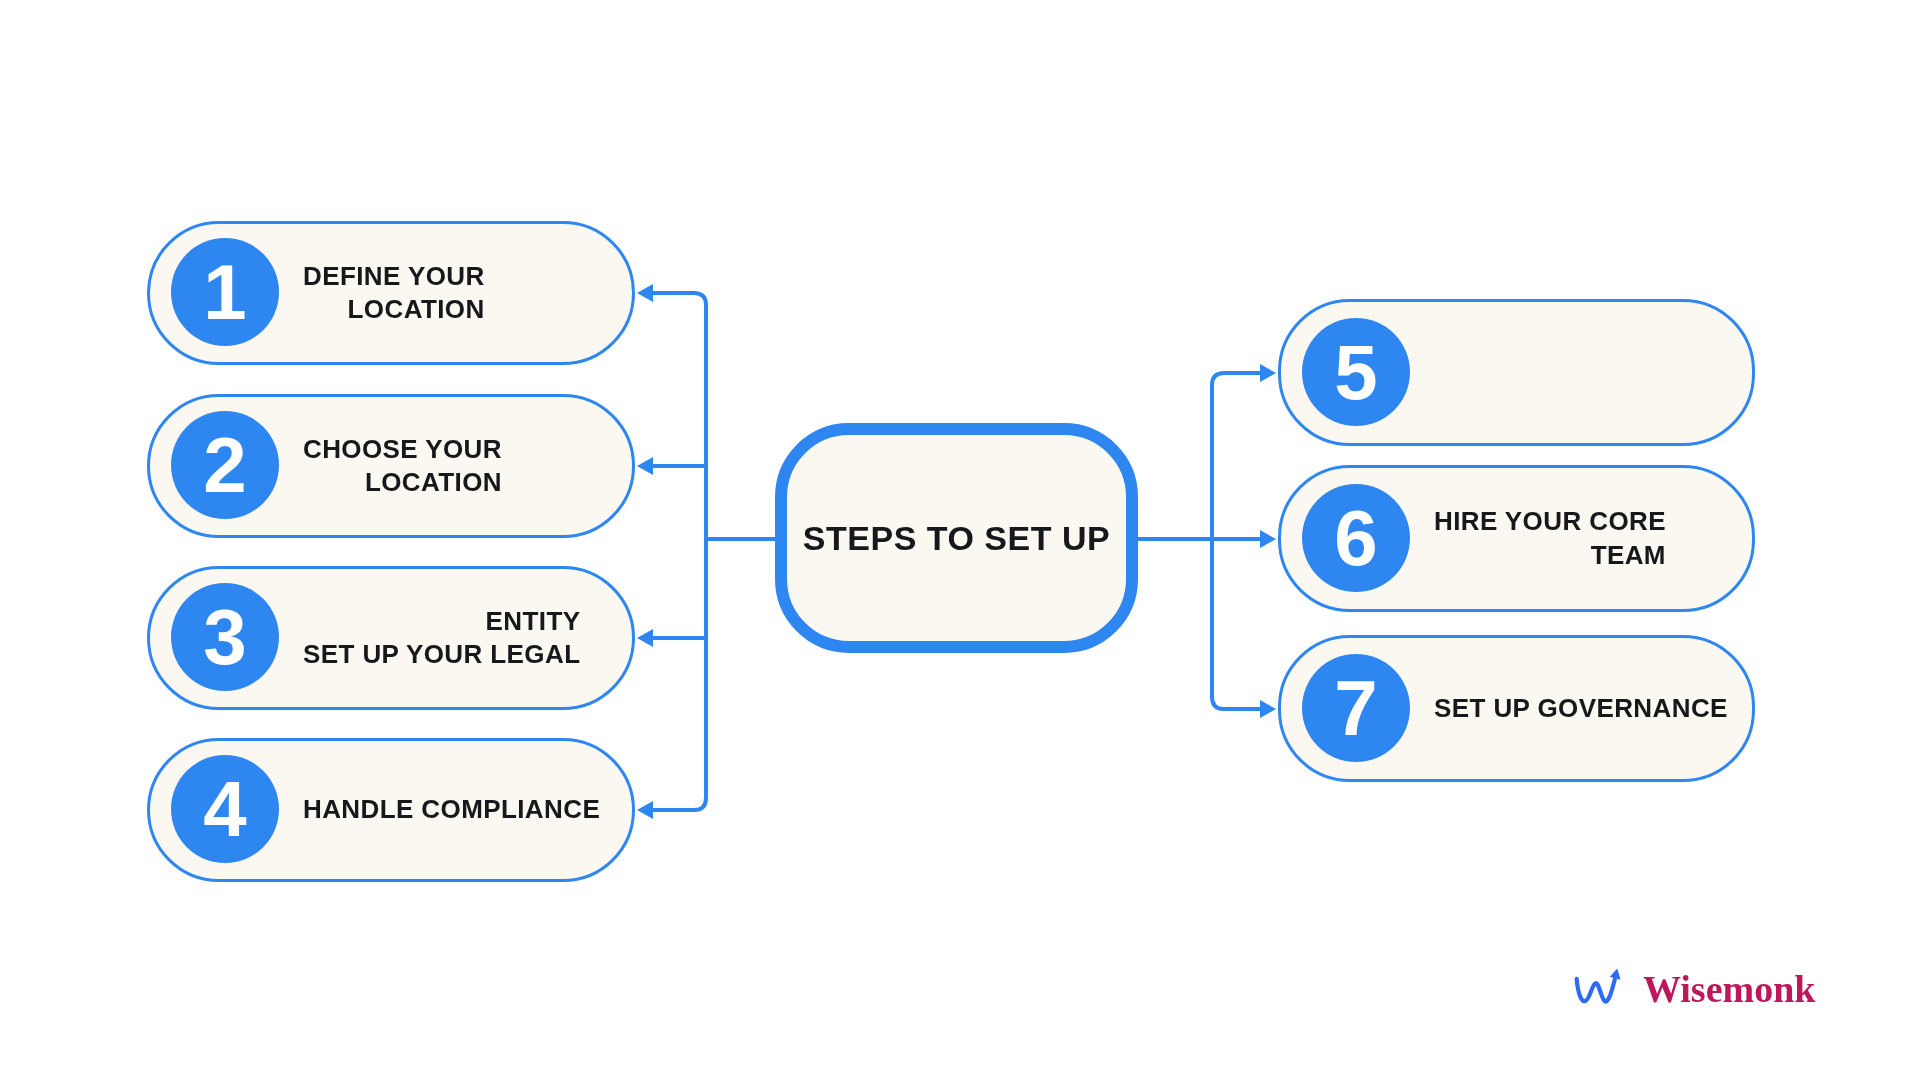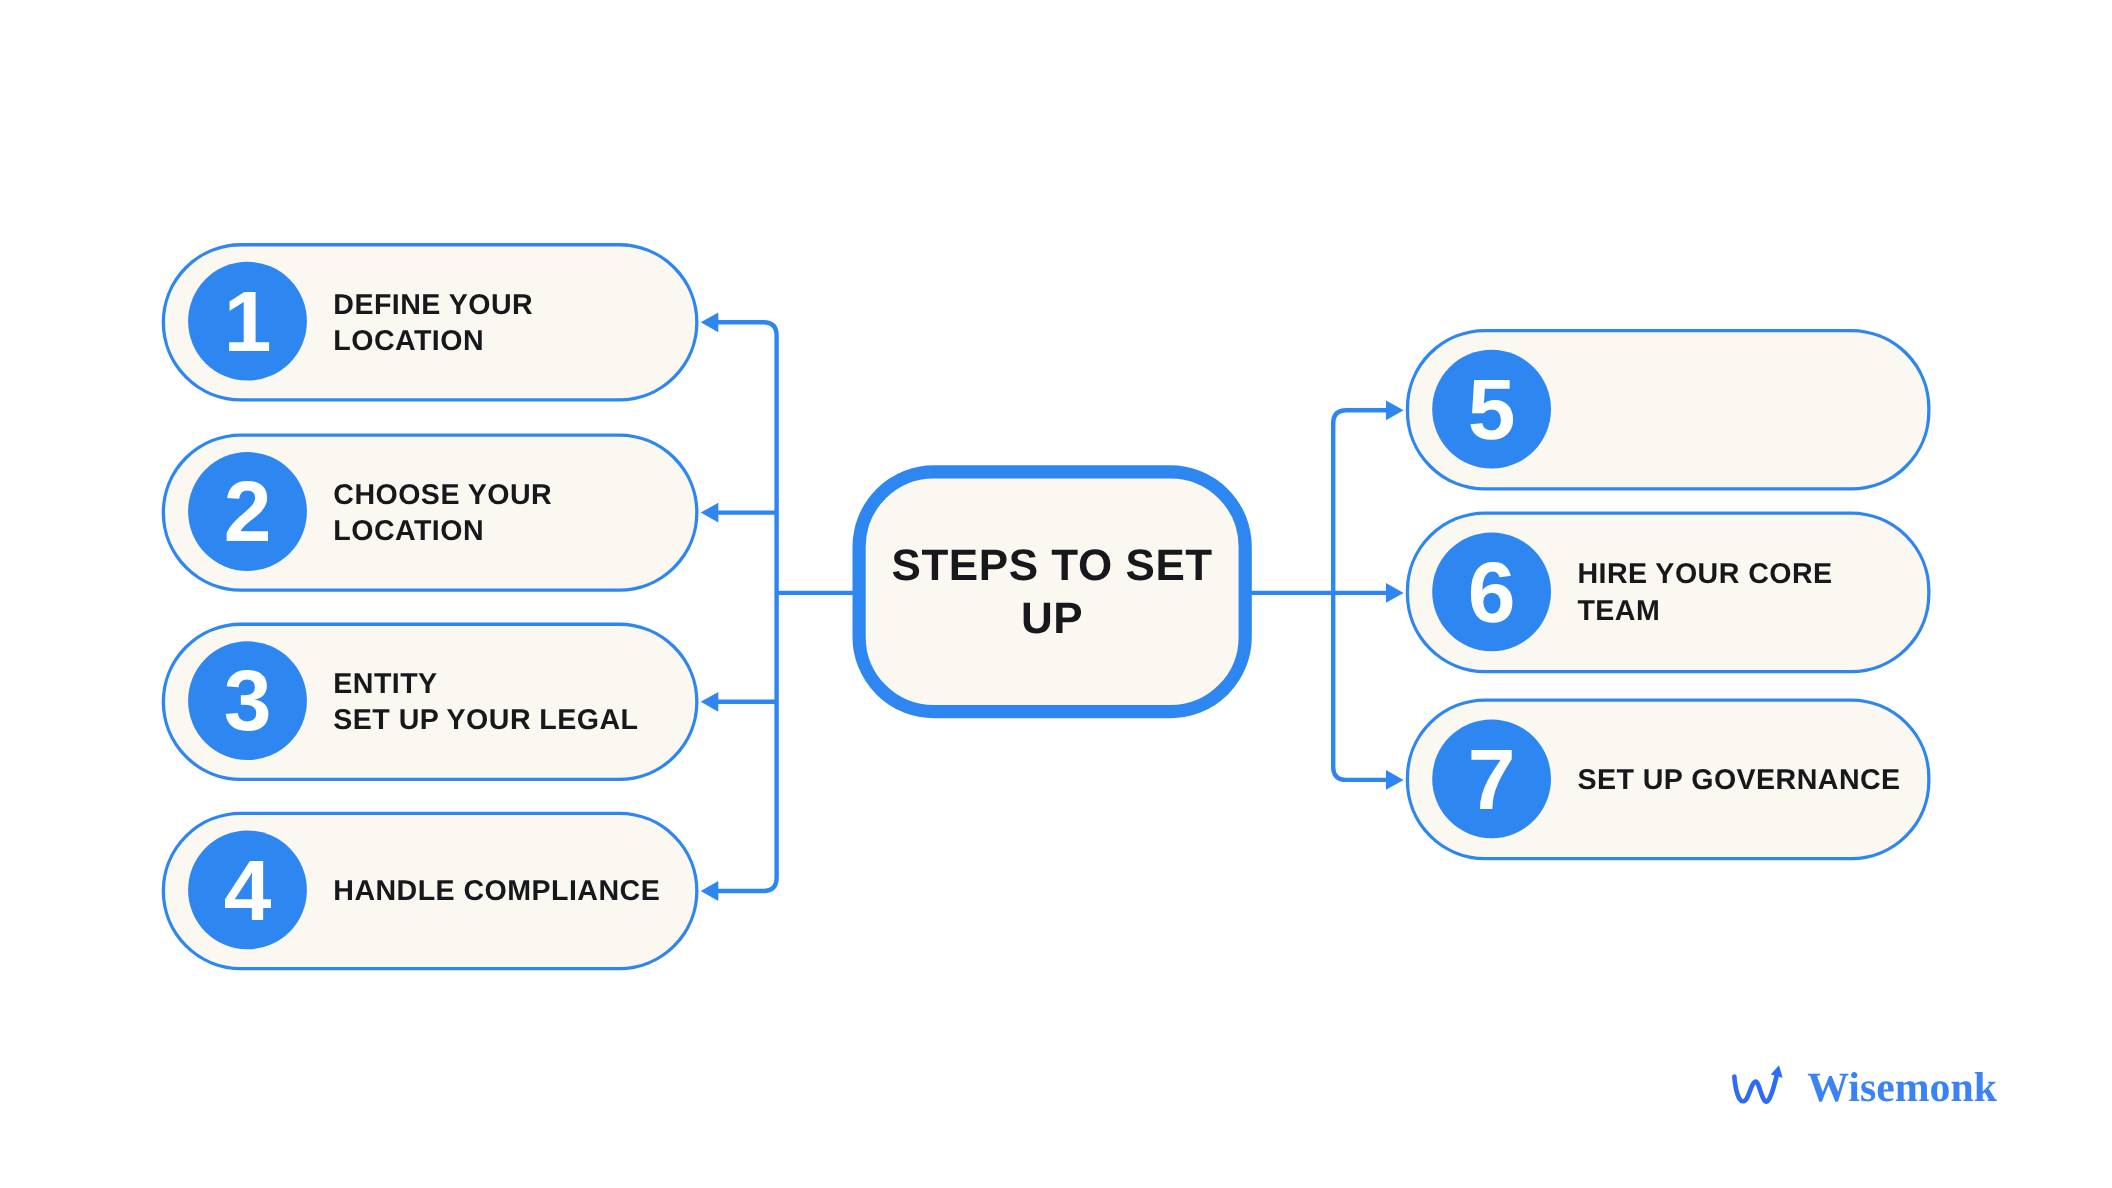--- a/index.html
+++ b/index.html
@@ -43,59 +43,60 @@
     text-align:center;
     transform:translateY(-1px);
   }
   .label{
     margin-left:24px;
     font-size:26px;
     font-weight:700;
     letter-spacing:0.4px;
     line-height:1.27;
     color:var(--text-dark);
+    text-align:right;
   }
   .label span{display:block;}
 
   .center-box{
     position:absolute;
     left:775px;top:423px;
     width:363px;height:230px;
     background:var(--pill-fill);
     border:12px solid var(--accent-blue);
     border-radius:74px;
     display:flex;
     flex-direction:column;
     justify-content:center;
     align-items:center;
     text-align:center;
   }
   .center-box div{
-    font-size:40px;
+    font-size:34px;
     font-weight:700;
     letter-spacing:0.5px;
     line-height:1.2;
     color:var(--text-dark);
   }
 
   .logo{
     position:absolute;
     left:1572px;top:966px;
     display:flex;
     align-items:center;
     gap:15px;
   }
   .logo svg{display:block;}
   .logo svg path{stroke:var(--logo-blue);stroke-width:4.5;fill:none;stroke-linecap:round;}
   .logo svg polygon{fill:var(--logo-blue);}
   .wordmark{
     font-family:"Liberation Serif","DejaVu Serif",serif;
     font-weight:700;
     font-size:38px;
-    color:#3b82f6;
+    color:#be185d;
   }
 </style>
 </head>
 <body>
 
 <div class="canvas">
 
   <svg class="connectors" viewBox="0 0 1920 1080">
 
     <path d="M 652,293 L 694,293 Q 706,293 706,305 L 706,798 Q 706,810 694,810 L 652,810"></path>

